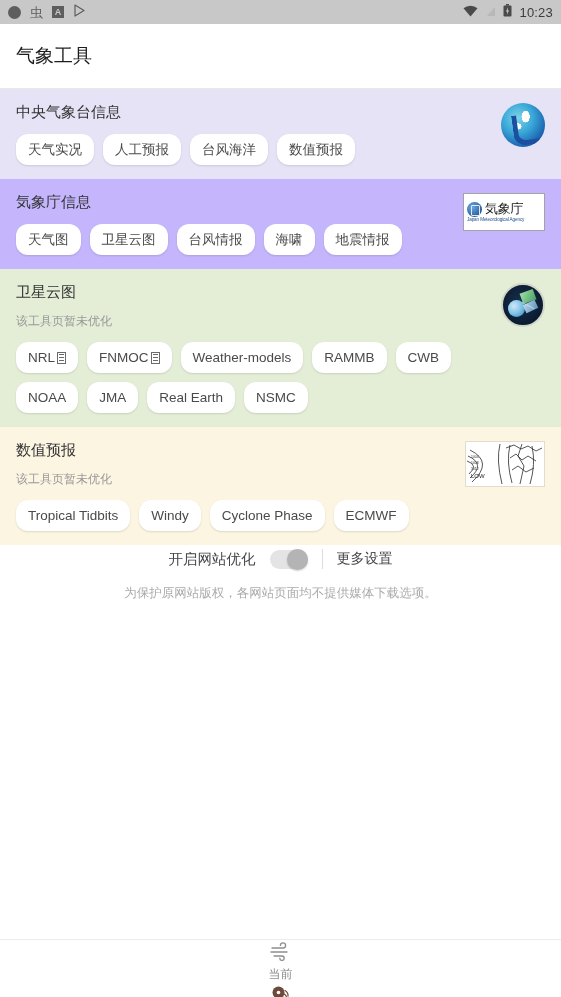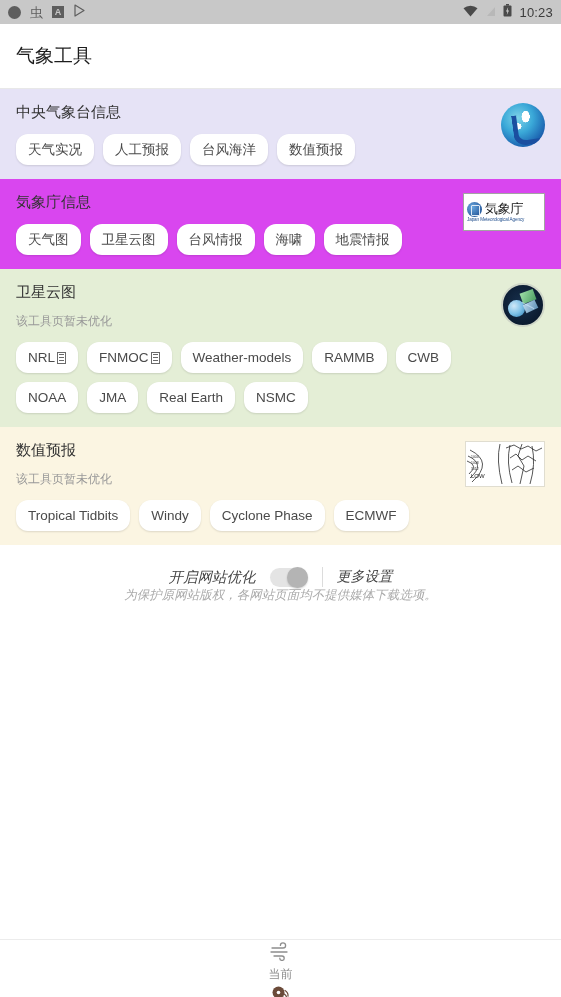--- a/index.html
+++ b/index.html
@@ -38,21 +38,21 @@
     display: flex;
     align-items: center;
     padding: 0 16px;
     border-bottom: 1px solid #e8e8e8;
   }
   .appbar-title { font-size: 19px; color: #1d1d1d; }
 
   
   .section { padding: 14px 16px 14px 16px; position: relative; }
   .sec-purple { background: #e6e3f6; }
-  .sec-blue   { background: #d946ef; }
+  .sec-blue   { background: #c4b5fd; }
   .sec-green  { background: #e4eed6; }
   .sec-cream  { background: #fbf5e2; }
 
   .sec-title { font-size: 15px; color: #333; margin-bottom: 2px; }
   .sec-sub { font-size: 12px; color: #999; margin-top: 11px; }
 
   .chips { display: flex; flex-wrap: wrap; gap: 9px; margin-top: 12px; max-width: 455px; }
   .chip {
     background: #fff;
     border-radius: 12px;
@@ -146,39 +146,40 @@
     background: rgba(210,235,255,.6); transform: rotate(28deg);
   }
 
   .nwp-logo {
     width: 80px; height: 46px; background: #fff; border: 1px solid #e0ddd0;
     position: relative; overflow: hidden;
   }
   .nwp-logo svg { display: block; }
 
   
-  .settings-wrap { background:#fff; padding-top: 22px; font-style: italic; }
+  .settings-wrap { background:#fff; padding-top: 4px; }
   .settings-row {
     display: flex; align-items: center; justify-content: center; gap: 14px;
   }
   .opt-label { font-size: 14.5px; color: #444; }
   .switch {
     width: 38px; height: 19px; border-radius: 10px;
     background: #e4e4e4; position: relative; cursor: pointer;
   }
   .switch .knob {
     position: absolute; right: 0px; top: -1px;
     width: 21px; height: 21px; border-radius: 50%;
     background: #b4b4b4;
     box-shadow: 0 1px 2px rgba(0,0,0,.18);
   }
   .vdivider { width: 1px; height: 20px; background: #dcdcdc; }
   .more-settings { font-size: 14px; color: #444; cursor: pointer; }
   .disclaimer {
     text-align: center; font-size: 12.5px; color: #aaaaaa;
+    margin-top: 16px;
   }
 
   
   .bottomnav {
     position: absolute; left: 0; right: 0; bottom: 0;
     height: 58px; background: #fff;
     border-top: 1px solid #ececec;
     display: flex;
     flex-direction: column;
   }

